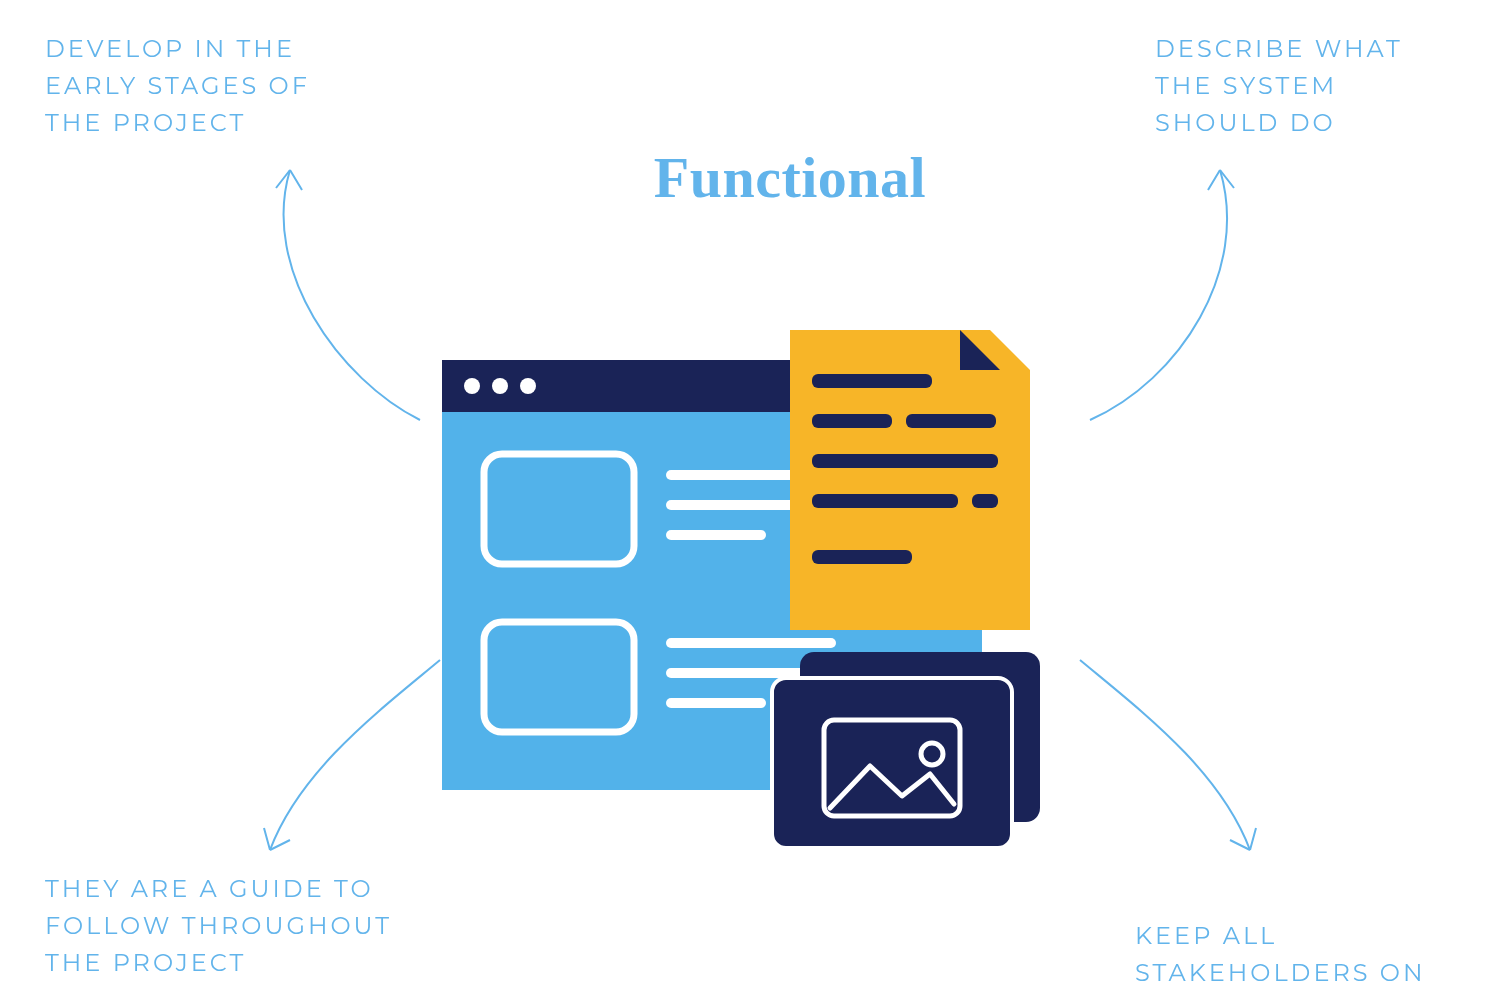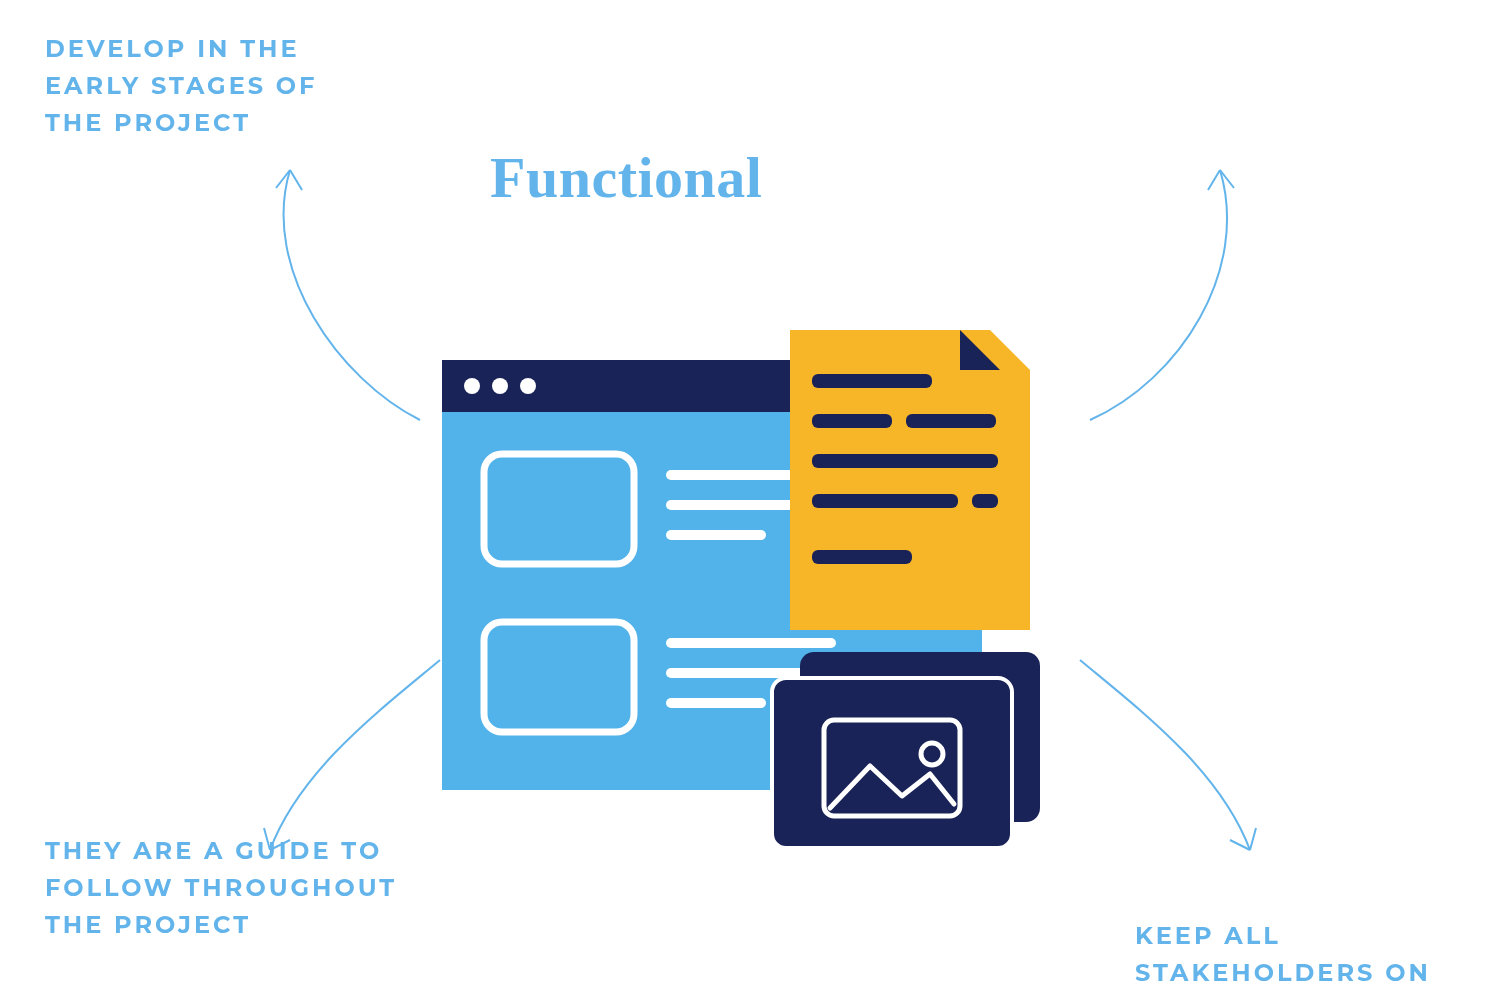--- a/index.html
+++ b/index.html
@@ -1,32 +1,33 @@
 <!DOCTYPE html>
 <html><head>
 <meta charset="utf-8">
 <style>
   html,body{margin:0;padding:0;width:1500px;height:1000px;background:#fff;font-family:"Montserrat","Helvetica Neue",Arial,sans-serif;overflow:hidden}
   .stage{position:relative;width:1500px;height:1000px}
-  .title{position:absolute;width:600px;font-family:"Didot","Bodoni MT","Times New Roman",serif;color:#62b4eb;font-size:58px;line-height:1.15;font-weight:700;letter-spacing:.5px}
-  .callout{position:absolute;color:#62b4eb;font-size:24px;line-height:1.55;letter-spacing:3px;font-weight:700;text-transform:uppercase}
+  .title{position:absolute;width:600px;text-align:center;font-family:"Didot","Bodoni MT","Times New Roman",serif;color:#62b4eb;font-size:58px;line-height:1.15;font-weight:700;letter-spacing:.5px}
+  .callout{position:absolute;color:#62b4eb;font-size:24px;line-height:1.55;letter-spacing:3px;font-weight:400;text-transform:uppercase}
   .arrow{position:absolute;stroke:#62b4eb;fill:none;stroke-width:2}
   .illus{position:absolute}
 </style>
 </head>
 <body>
 
 <div class="stage">
 
   <div class="title" style="left:490px;top:145px">
     <span>Functional</span><br>
   </div>
 
   <div class="callout" style="left:45px;top:30px;width:330px">DEVELOP IN THE EARLY STAGES OF THE PROJECT</div>
-  <div class="callout" style="left:45px;top:832px;width:380px">THEY ARE A GUIDE TO FOLLOW THROUGHOUT THE PROJECT</div>
+  <div class="callout" style="right:45px;top:30px;width:300px">DESCRIBE WHAT THE SYSTEM SHOULD DO</div>
+  <div class="callout" style="left:45px;top:870px;width:380px">THEY ARE A GUIDE TO FOLLOW THROUGHOUT THE PROJECT</div>
   <div class="callout" style="right:45px;top:917px;width:320px">KEEP ALL STAKEHOLDERS ON THE SAME PAGE</div>
 
   <svg class="arrow" style="left:140px;top:150px" width="300" height="280">
     <path d="M280,270 C200,230 120,120 150,20"></path>
     <path d="M150,20 l-14,18 M150,20 l12,20"></path>
   </svg>
   <svg class="arrow" style="left:1070px;top:150px" width="300" height="280">
     <path d="M20,270 C110,230 180,120 150,20"></path>
     <path d="M150,20 l-12,20 M150,20 l14,18"></path>
   </svg>

